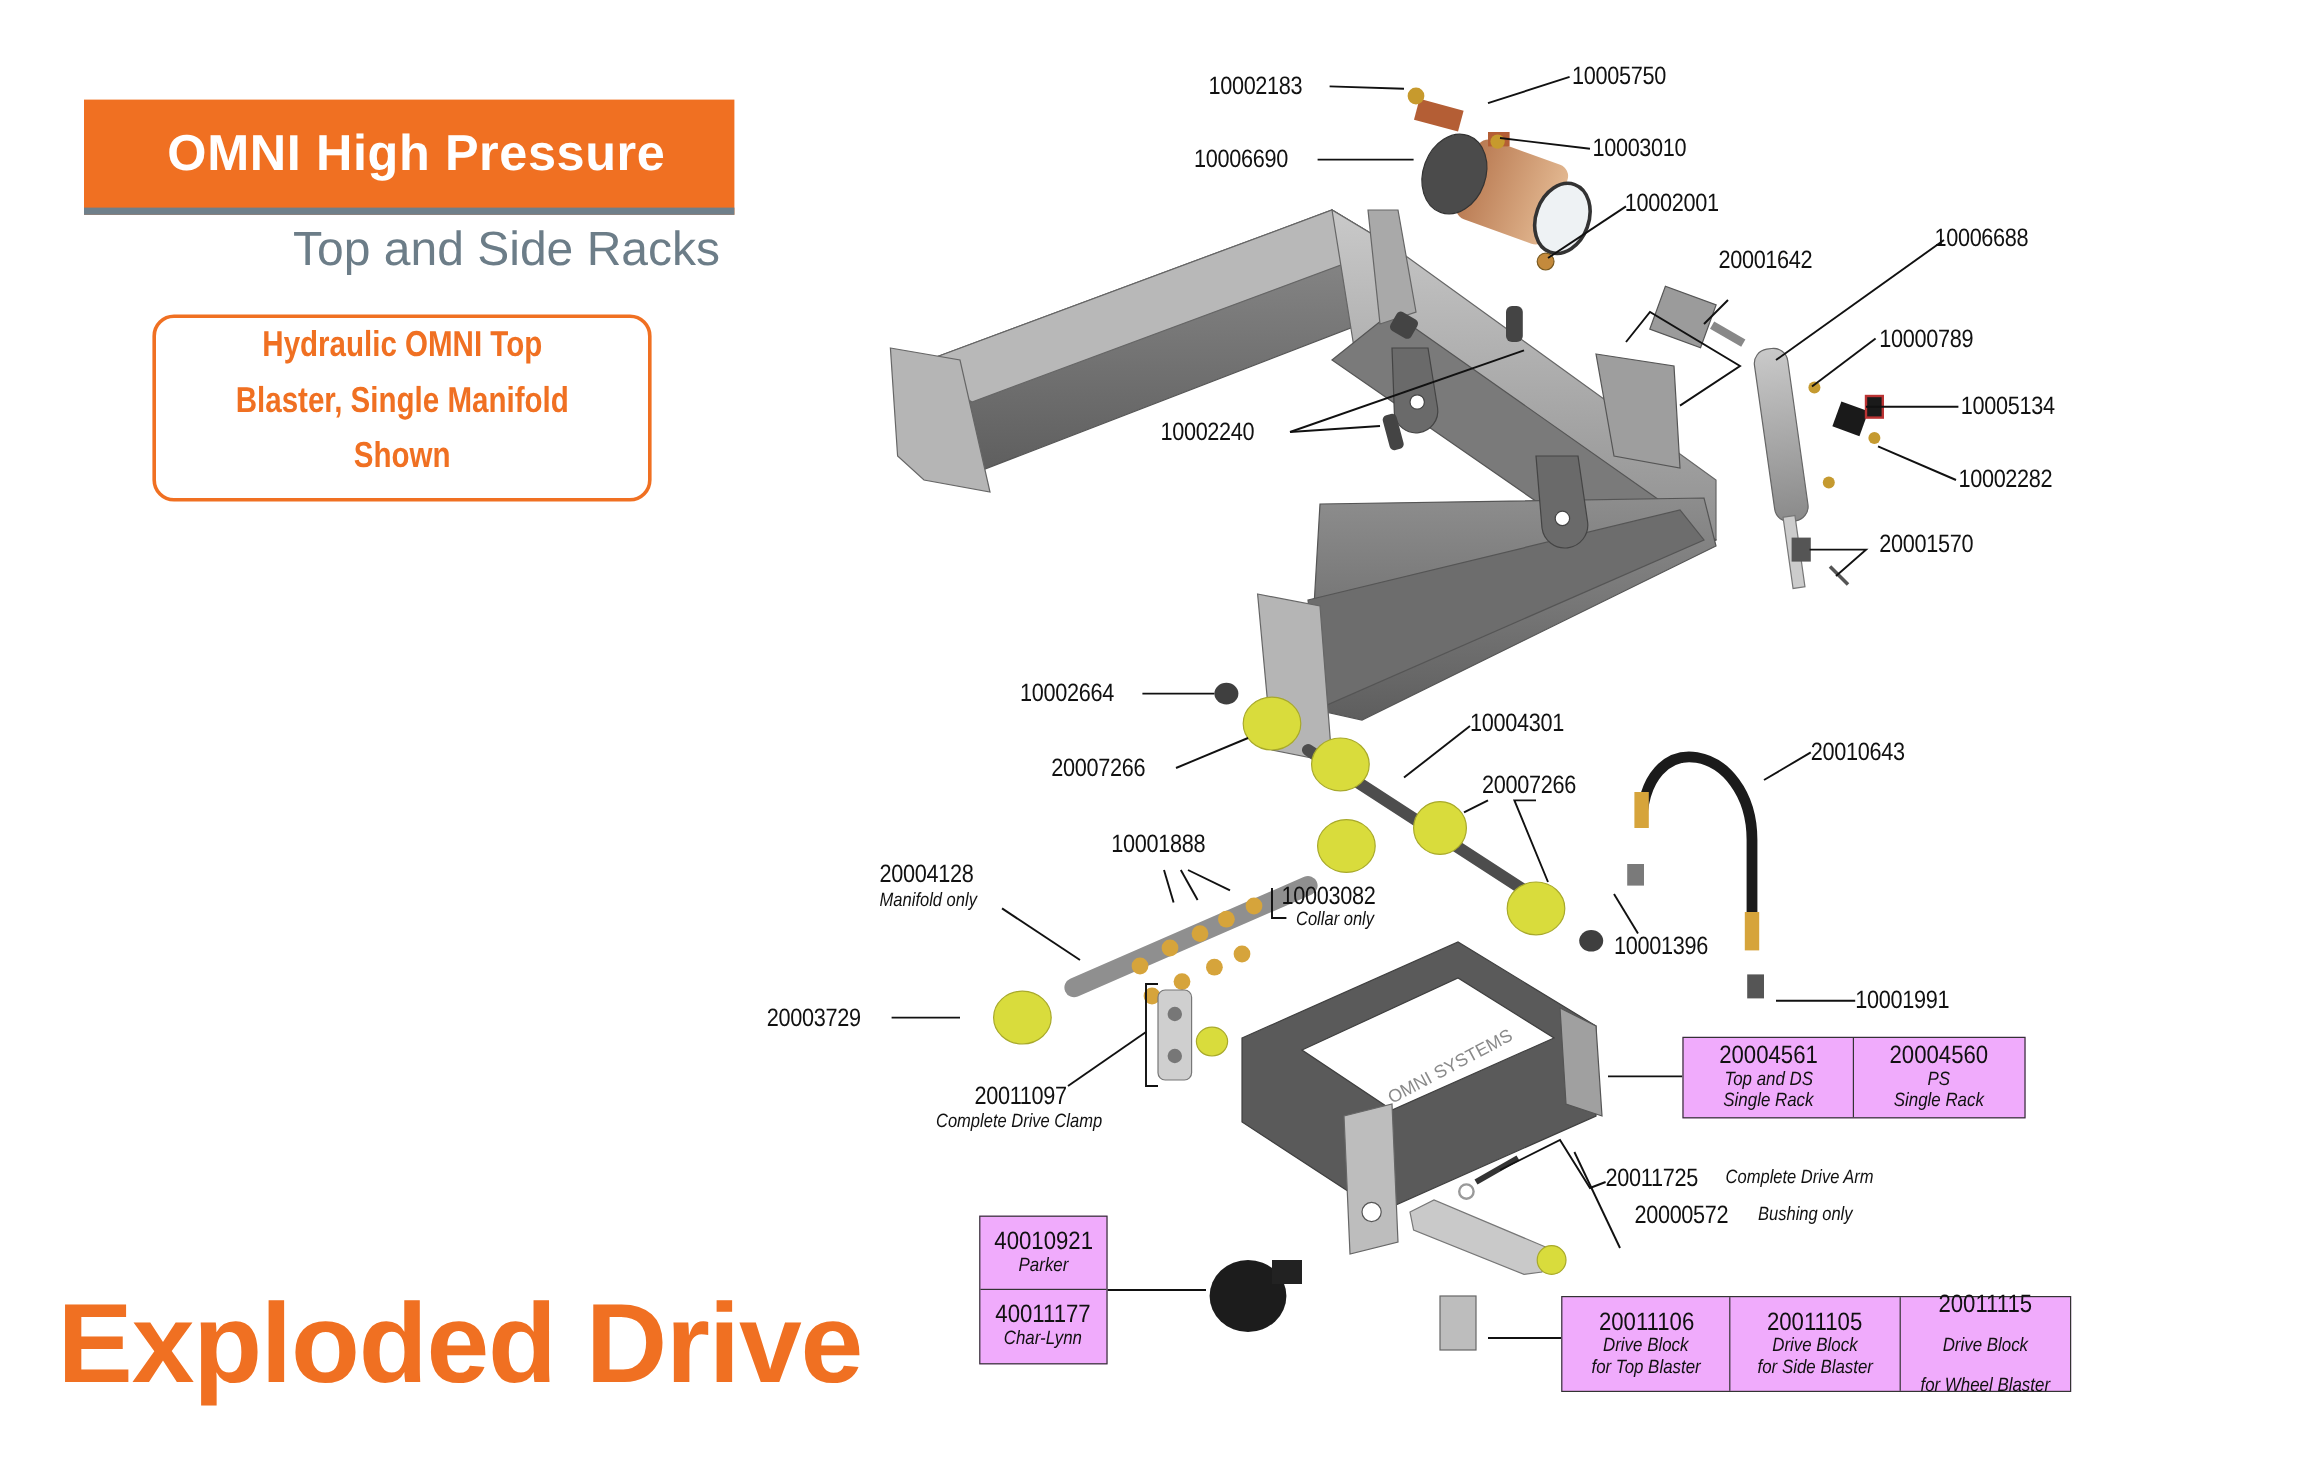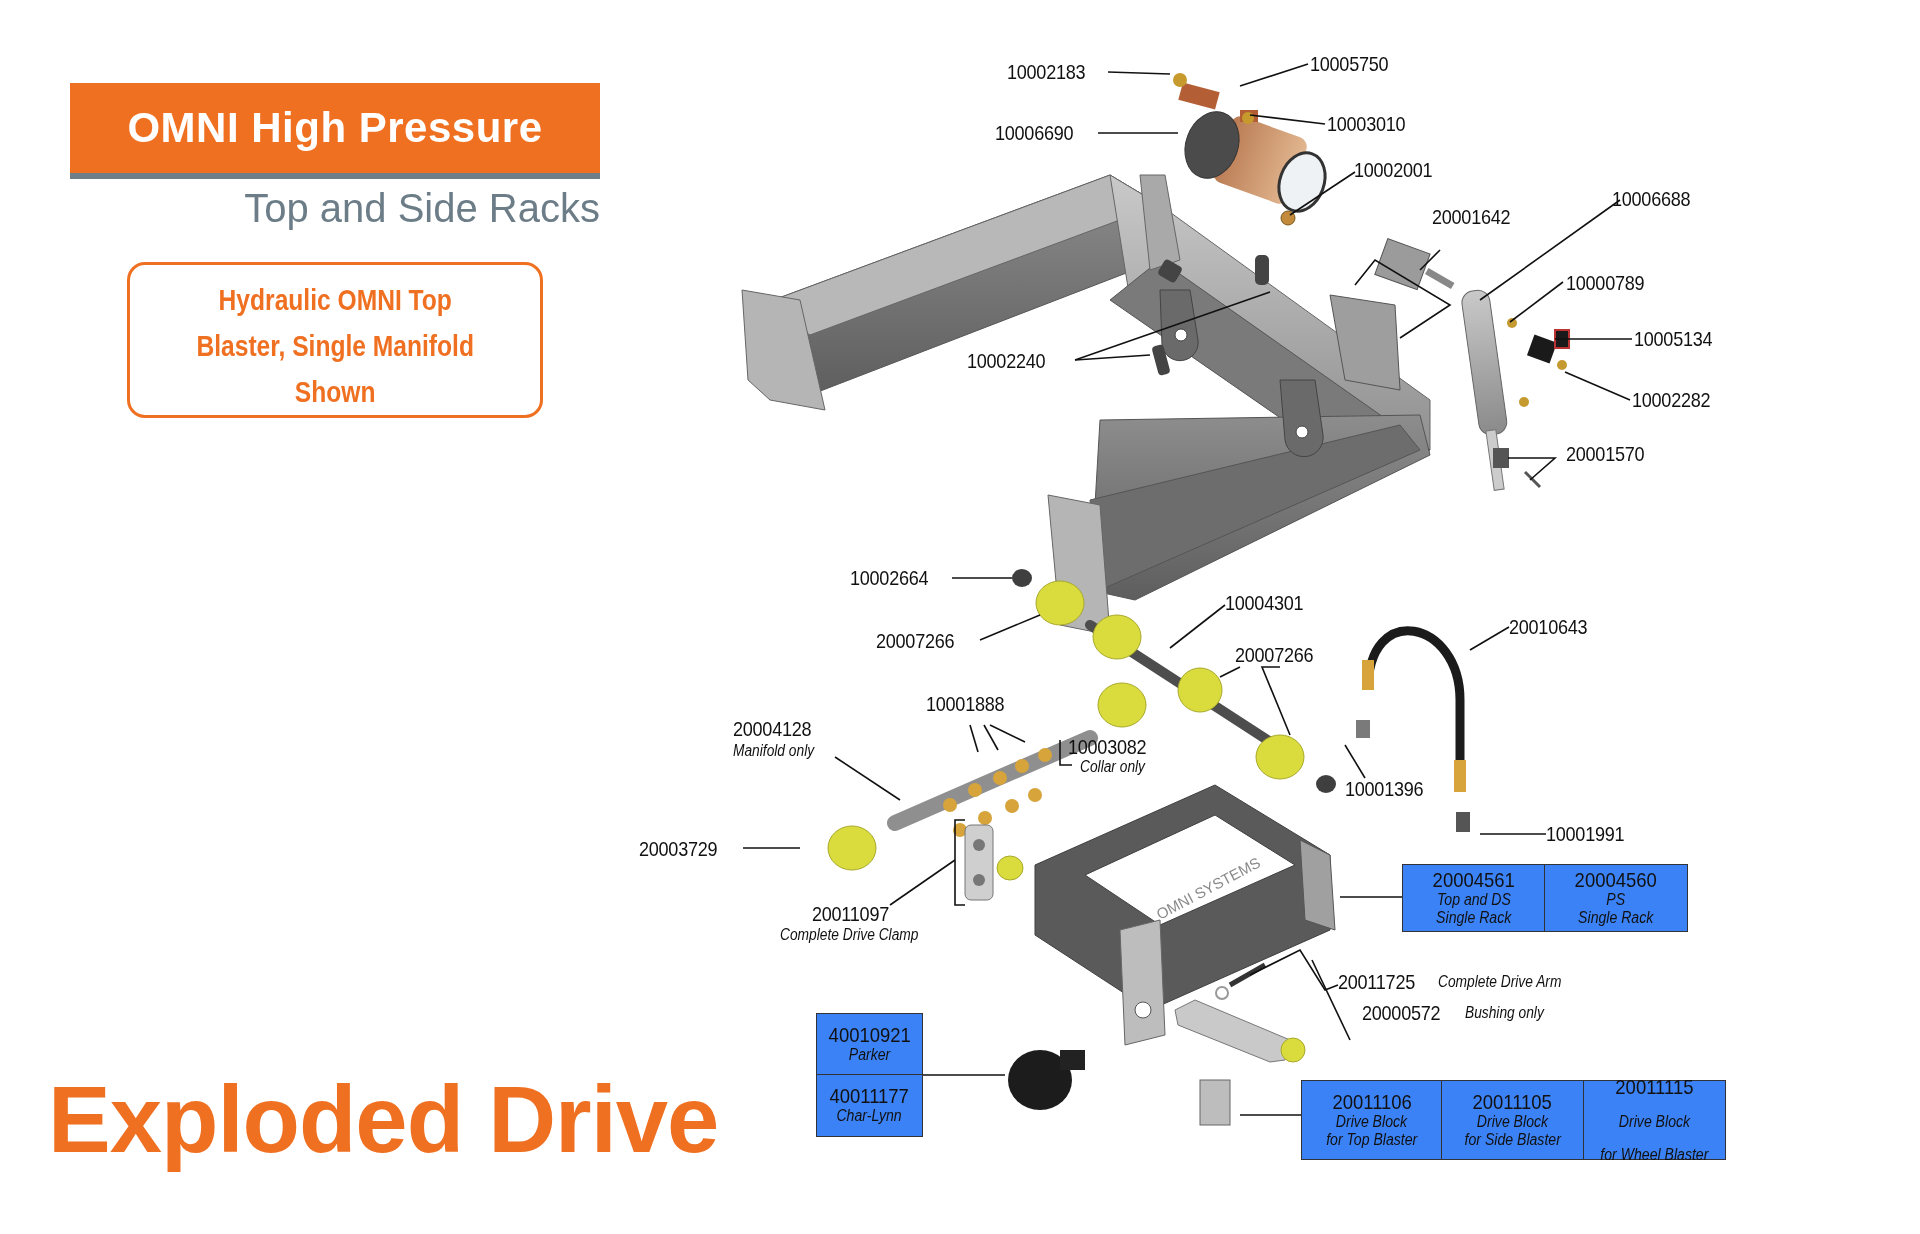--- a/index.html
+++ b/index.html
@@ -1,29 +1,29 @@
 <!DOCTYPE html>
 <html><head>
 <meta charset="utf-8">
 <style>
   html, body { margin:0; padding:0; background:#ffffff; }
   body { width:1920px; height:1234px; position:relative; overflow:hidden;
          font-family:"Liberation Sans", sans-serif; color:#111; }
   .abs { position:absolute; }
   #banner { left:70px; top:83px; width:530px; height:90px; background:#f07022;
-            border-bottom:6px solid #6f7f8a; display:flex; align-items:center; justify-content:center; }
+            border-bottom:6px solid #6f7f8a; display:flex; align-items:center; justify-content:center;padding-left:12px; }
   #banner span { color:#fff; font-weight:bold; font-size:42px; letter-spacing:0.5px; }
   #subtitle { left:70px; top:186px; width:530px; text-align:right; color:#6c7d88; font-size:40px; }
   #note { left:127px; top:262px; width:410px; height:150px; border:3px solid #f07022; border-radius:18px;
-          display:flex; flex-direction:column; align-items:center; justify-content:flex-end; }
+          display:flex; flex-direction:column; align-items:center; justify-content:flex-start; }
   #note span { color:#f07022; font-weight:bold; font-size:30px; line-height:46px; transform:scaleX(0.82); white-space:nowrap; }
   #exploded { left:48px; top:1066px; color:#f07022; font-weight:bold; font-size:94px; letter-spacing:-1px; white-space:nowrap; }
   .lbl { position:absolute; font-size:21px; color:#111; transform:scaleX(0.86); transform-origin:left top; white-space:nowrap; letter-spacing:-0.3px; }
   .sub { position:absolute; font-size:16px; font-style:italic; color:#111; transform:scaleX(0.86); transform-origin:left top; white-space:nowrap; }
-  .ptable { position:absolute; border:1.5px solid #333; display:flex; background:#3b82f6; }
+  .ptable { position:absolute; border:1.5px solid #333; display:flex; background:#f0abfc; }
   .ptable .cell { border-left:1.5px solid #333; display:flex; flex-direction:column; align-items:center; justify-content:center; text-align:center; }
   .ptable .cell:first-child { border-left:none; }
   .ptable.vert { flex-direction:column; }
   .ptable.vert .cell { border-left:none; border-top:1.5px solid #333;align-items:center; }
   .ptable.vert .cell:first-child { border-top:none; }
   .cell .num { font-size:21px; line-height:22px; transform:scaleX(0.88); }
   .cell .desc { font-size:16px; font-style:italic; line-height:18px; transform:scaleX(0.88); white-space:nowrap; }
   svg#drawing { position:absolute; left:0; top:0; }
 </style>
 </head>

